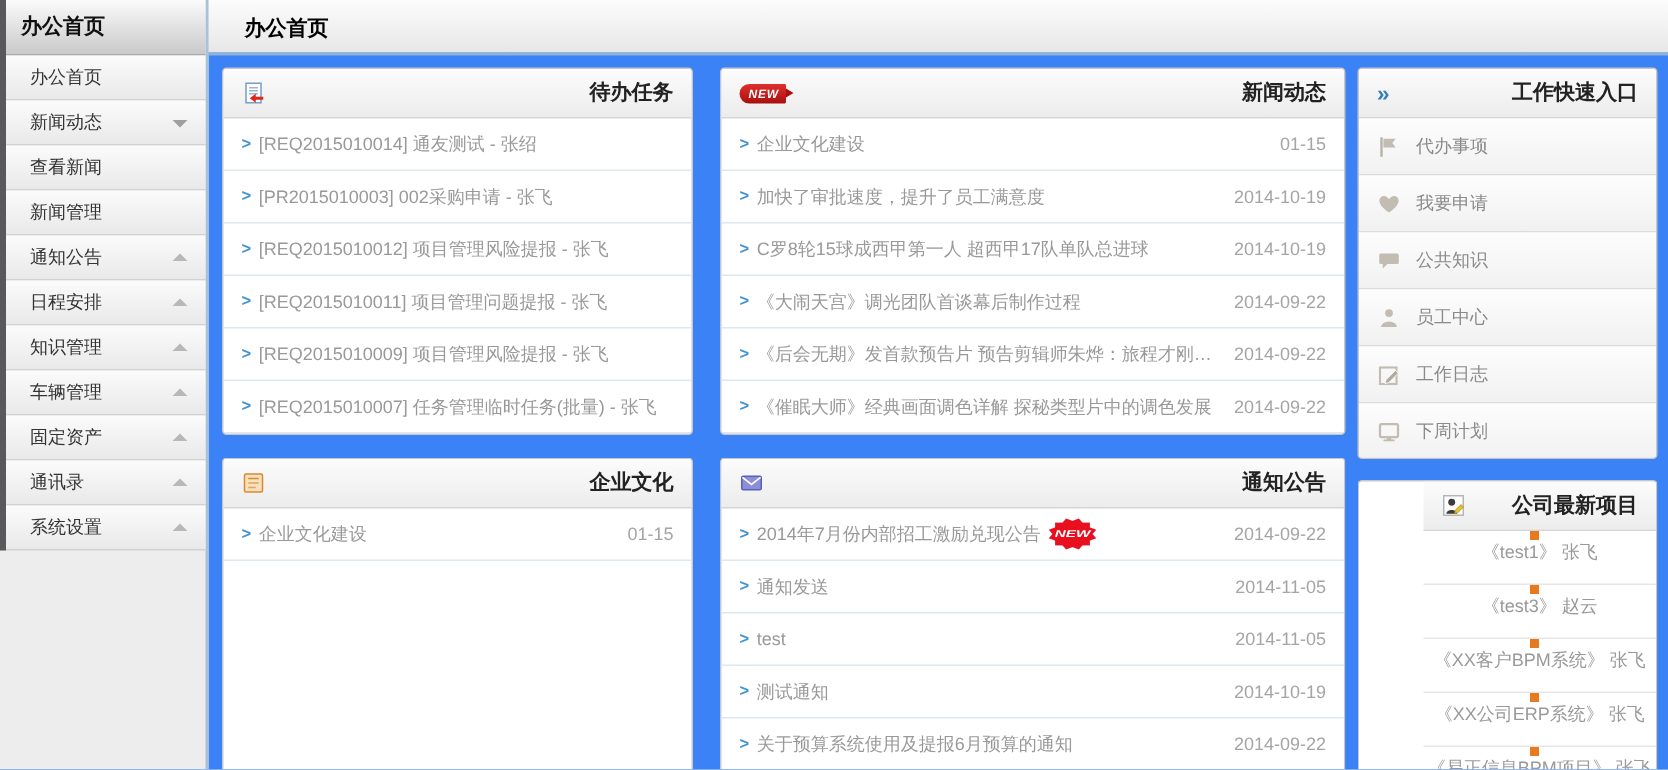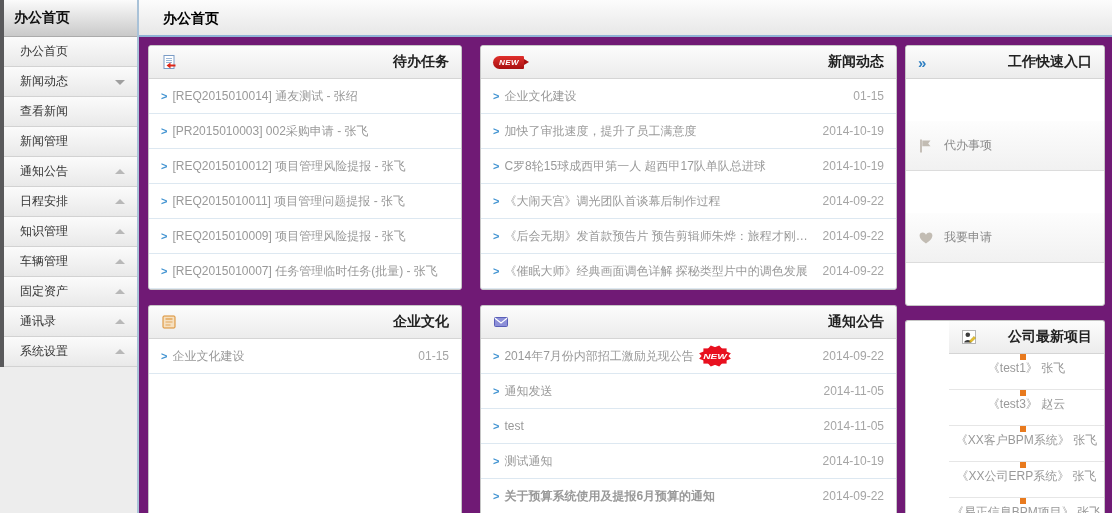--- a/index.html
+++ b/index.html
@@ -1,17 +1,17 @@
 <!DOCTYPE html>
 <html><head>
 <meta charset="utf-8">
 <style>
   * { margin:0; padding:0; box-sizing:border-box; }
   body { background:#fff; }
-  #app { position:relative; width:1112px; height:513px; background:#701a75; overflow:hidden;
+  #app { position:relative; width:1112px; height:513px; background:#3b82f6; overflow:hidden;
          font-family:"Liberation Sans", sans-serif; }
 
   
   .sidebar { position:absolute; left:0; top:0; width:139px; height:513px;
              background:#ededed; border-right:2px solid #a9c2d8; }
   .side-top { border-left:4px solid #59595b; }
   .side-header { height:37px; background:linear-gradient(#fbfbfb,#c9c9c9);
                  border-bottom:1px solid #ababab; display:flex; align-items:center;
                  padding-left:10px; font-size:14px; font-weight:bold; color:#111; }
   .side-menu { list-style:none; }
@@ -41,23 +41,23 @@
   .row-date { margin-left:8px; color:#a5a5a5; flex:none; }
 
   #panel-todo     { left:148px; top:45px;  width:314px; height:245px; }
   #panel-news     { left:480px; top:45px;  width:417px; height:245px; }
   #panel-culture  { left:148px; top:305px; width:314px; height:208px; border-bottom:none; border-radius:3px 3px 0 0; }
   #panel-notice   { left:480px; top:305px; width:417px; height:208px; border-bottom:none; border-radius:3px 3px 0 0; }
   #panel-quick    { left:905px; top:45px;  width:200px; height:261px; }
   #panel-projects { left:905px; top:320px; width:200px; height:193px; border-bottom:none; border-radius:3px 3px 0 0;padding-left:43px; }
 
   
-  .qrow { height:50px; display:flex; align-items:center; gap:10px; padding:0 12px;
+  .qrow { height:38px; display:flex; align-items:center; gap:10px; padding:0 12px;
           background:linear-gradient(#fdfdfd,#f1f1f1); border-bottom:1px solid #dcdcdc;
-          font-size:12px; color:#8a8a8a; cursor:pointer;margin-top:42px; }
+          font-size:12px; color:#8a8a8a; cursor:pointer; }
   .qicon { width:16px; height:16px; flex:none; display:flex; }
   .qicon svg { width:16px; height:16px; }
 
   
   .prow { height:36px; display:flex; align-items:center; padding:0 10px;
           border-bottom:1px solid #e6e6e6; font-size:12px; color:#999; cursor:pointer;flex-direction:column; }
   .bullet { width:6px; height:6px; background:#e87a1e; margin-right:8px; flex:none; }
 
   
   .pill { position:relative; background:linear-gradient(#e0302c,#a80f0f); color:#fff;
@@ -281,21 +281,21 @@
           <span class="row-date" style="margin-left:auto;">2014-11-05</span>
         </li>
         <li class="row">
           <span class="chev">&gt;</span>
           <span class="row-text" style="flex:0 1 auto;">测试通知</span>
 
           <span class="row-date" style="margin-left:auto;">2014-10-19</span>
         </li>
         <li class="row">
           <span class="chev">&gt;</span>
-          <span class="row-text" style="flex:0 1 auto;font-weight:bold;">关于预算系统使用及提报6月预算的通知</span>
+          <span class="row-text" style="flex:0 1 auto;">关于预算系统使用及提报6月预算的通知</span>
 
           <span class="row-date" style="margin-left:auto;">2014-09-22</span>
         </li>
       </ul>
   </div>
 
   <div class="panel" id="panel-quick">
     <div class="panel-header">
       <span class="quick-title-icon">»</span>
       <span>工作快速入口</span>

